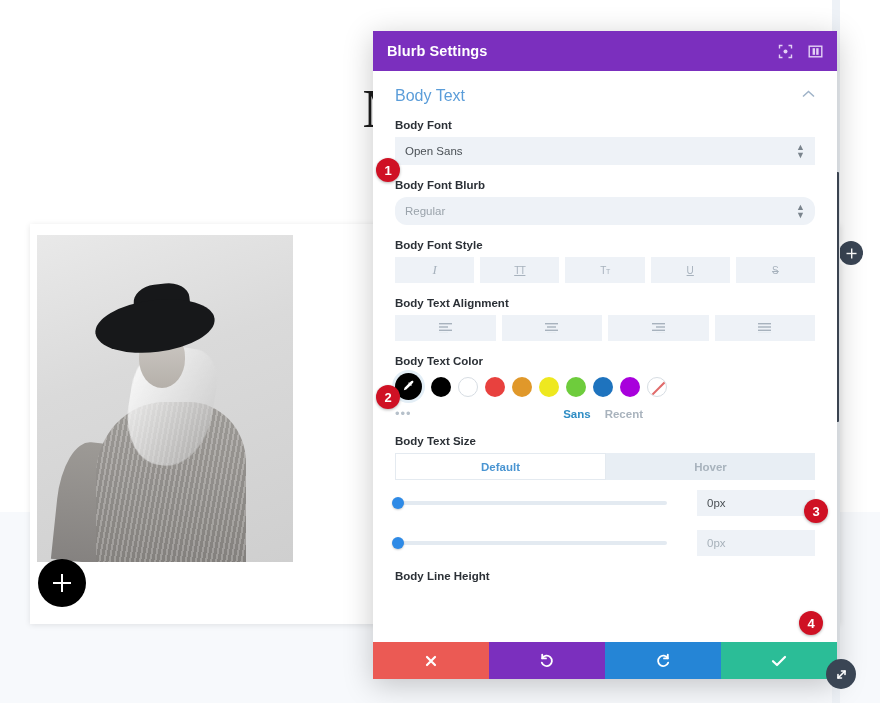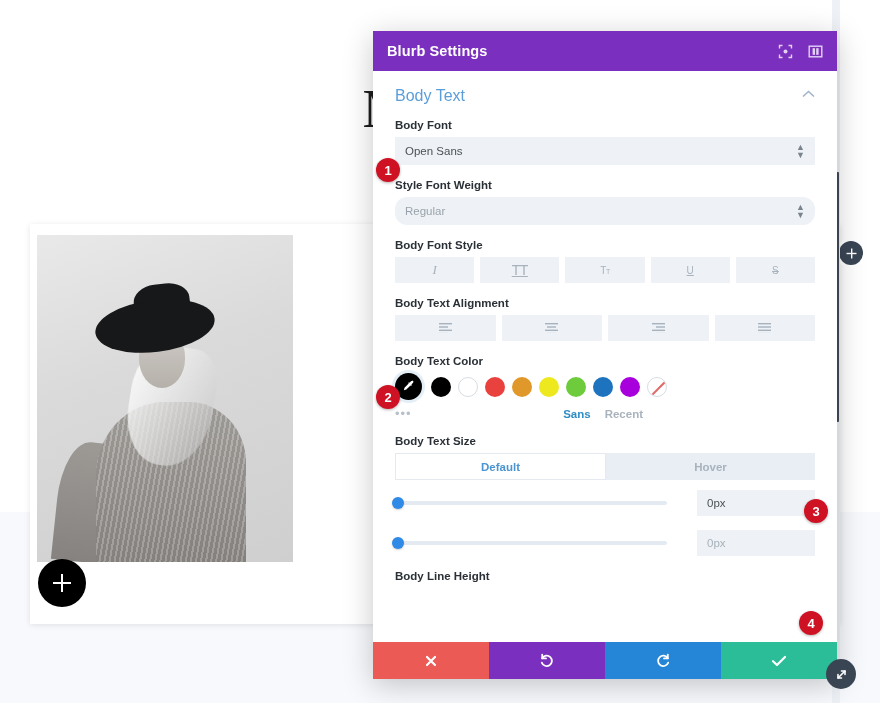--- a/index.html
+++ b/index.html
@@ -365,35 +365,35 @@
 
         <div class="field">
           <div class="field-label">Body Font</div>
           <div class="select">
             <span>Open Sans</span>
             <span class="spin">▲<br>▼</span>
           </div>
         </div>
 
         <div class="field">
-          <div class="field-label">Style Font Weight</div>
+          <div class="field-label">Body Font Blurb</div>
           <div class="select placeholder">
             <span>Regular</span>
             <span class="spin">▲<br>▼</span>
           </div>
         </div>
 
         <div class="field">
           <div class="field-label">Body Font Style</div>
           <div class="btn-row">
             <div class="btn-cell">
                 <em style="font-family:'Liberation Serif',serif;font-size:13px;">I</em>
               </div>
             <div class="btn-cell">
-                <span style="font-size:14px;letter-spacing:-.5px;text-decoration:underline;">TT</span>
+                <span style="font-size:10px;letter-spacing:-.5px;text-decoration:underline;">TT</span>
               </div>
             <div class="btn-cell">
                 <span style="font-size:10px;letter-spacing:-.5px;">T<span style="font-size:7px;">T</span></span>
               </div>
             <div class="btn-cell">
                 <span style="font-size:10px;text-decoration:underline;">U</span>
               </div>
             <div class="btn-cell">
                 <span style="font-size:10px;text-decoration:line-through;">S</span>
               </div>

